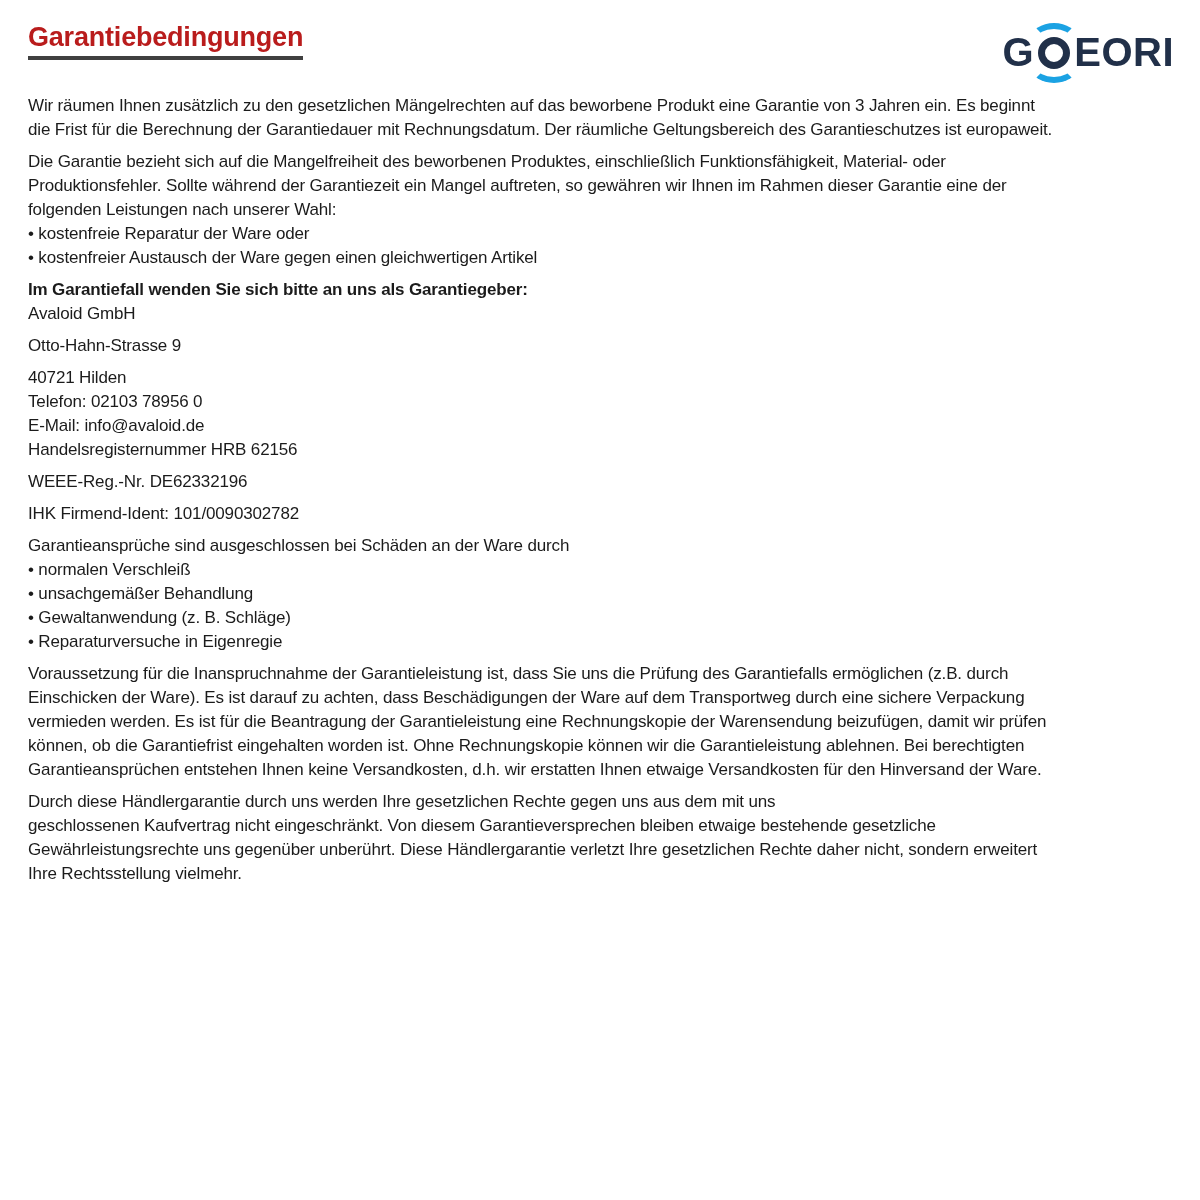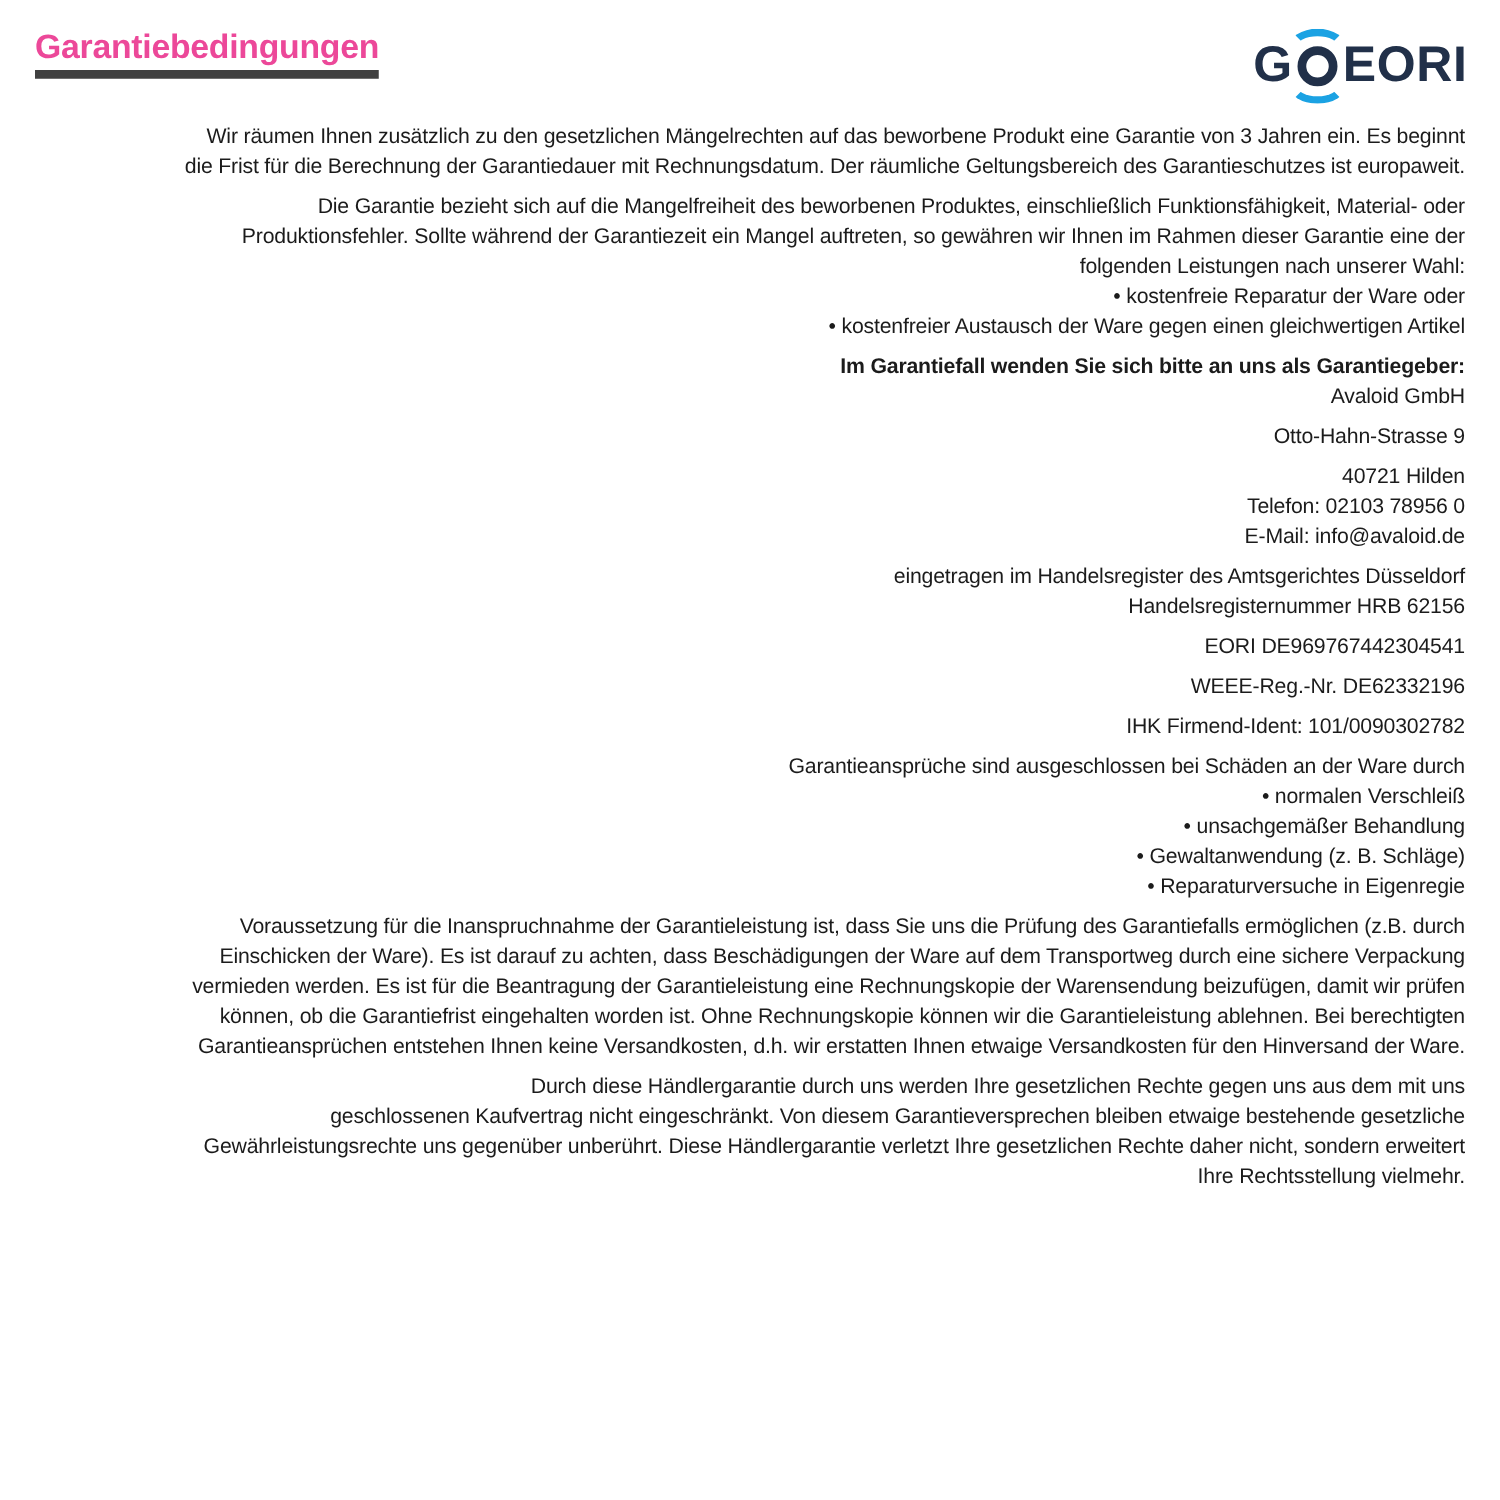--- a/index.html
+++ b/index.html
@@ -15,22 +15,22 @@
     position: relative;
     width: 1200px; height: 1200px;
     padding: 22px 28px 0 28px;
   }
   
   .doc-title {
     display: inline-block;
     font-size: 27px;
     font-weight: bold;
     letter-spacing: -0.2px;
-    color: #ec4899;
-    border-bottom: 7px solid #404040;
+    color: #b91c1c;
+    border-bottom: 4px solid #404040;
     padding-bottom: 3px;
     line-height: 1.15;
   }
   .logo {
     position: absolute;
     top: 16px; right: 26px;
     display: flex;
     align-items: flex-end;
     height: 56px;
   }
@@ -54,21 +54,21 @@
   .arc {
     position: absolute;
     left: -7px;
     width: 46px; height: 30px;
     border: 6px solid transparent;
     border-radius: 50%;
   }
   .arc-top    { top: -14px;    border-top-color: #1ba2e3; }
   .arc-bottom { bottom: -14px; border-bottom-color: #1ba2e3; }
   
-  .body-text { margin-top: 34px; text-align: right; }
+  .body-text { margin-top: 34px; }
   .para, .line {
     font-size: 17px;
     line-height: 24px;
     letter-spacing: -0.15px;
     white-space: pre-line;
   }
   .gap-top { margin-top: 8px; }
   .bold { font-weight: bold; }
 </style>
 </head>
@@ -100,23 +100,21 @@
 folgenden Leistungen nach unserer Wahl:</div>
     <div class="line">• kostenfreie Reparatur der Ware oder</div>
     <div class="line">• kostenfreier Austausch der Ware gegen einen gleichwertigen Artikel</div>
 
     <div class="line bold gap-top">Im Garantiefall wenden Sie sich bitte an uns als Garantiegeber:</div>
     <div class="line">Avaloid GmbH</div>
     <div class="line gap-top">Otto-Hahn-Strasse 9</div>
     <div class="line gap-top">40721 Hilden</div>
     <div class="line">Telefon: 02103 78956 0</div>
     <div class="line">E-Mail: info@avaloid.de</div>
-    <div class="line gap-top">eingetragen im Handelsregister des Amtsgerichtes Düsseldorf</div>
     <div class="line">Handelsregisternummer HRB 62156</div>
-    <div class="line gap-top">EORI DE969767442304541</div>
     <div class="line gap-top">WEEE-Reg.-Nr. DE62332196</div>
     <div class="line gap-top">IHK Firmend-Ident: 101/0090302782</div>
 
     <div class="line gap-top">Garantieansprüche sind ausgeschlossen bei Schäden an der Ware durch</div>
     <div class="line">• normalen Verschleiß</div>
     <div class="line">• unsachgemäßer Behandlung</div>
     <div class="line">• Gewaltanwendung (z. B. Schläge)</div>
     <div class="line">• Reparaturversuche in Eigenregie</div>
 
     <div class="para gap-top">Voraussetzung für die Inanspruchnahme der Garantieleistung ist, dass Sie uns die Prüfung des Garantiefalls ermöglichen (z.B. durch

